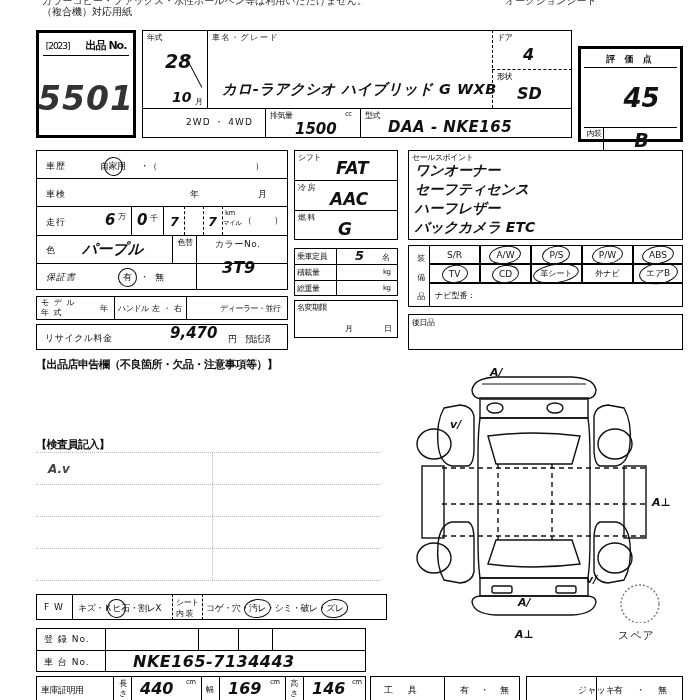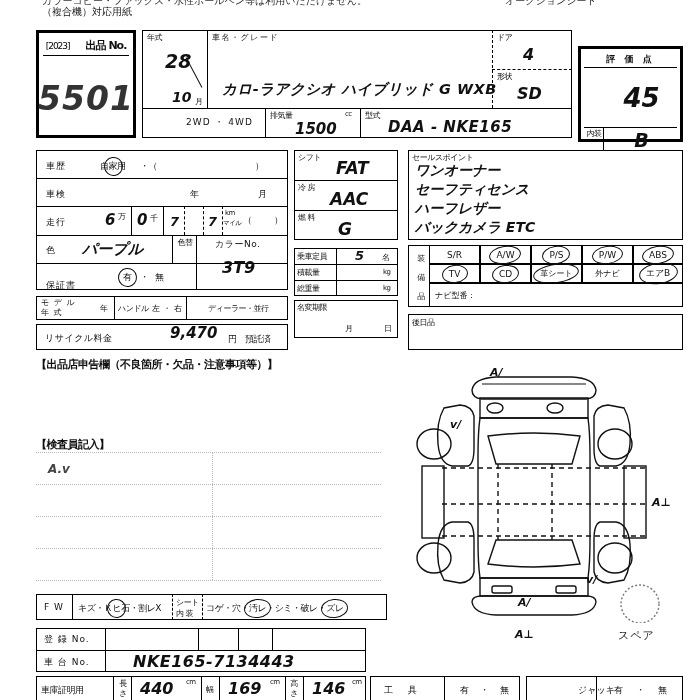--- a/index.html
+++ b/index.html
@@ -170,35 +170,35 @@
   <div class="abs lbl" style="left:274px; top:214px;">）</div>
 
   <div class="abs lbl" style="left:46px; top:244px; letter-spacing:1px;">色</div>
   <div class="abs hand" style="left:82px; top:240px; font-size:15px;">パープル</div>
   <div class="vline" style="left:172px; top:235px; height:28px;"></div>
   <div class="abs lbl2" style="left:176px; top:238px; width:18px; line-height:10px; text-align:center;">色替</div>
   <div class="vline" style="left:196px; top:235px; height:55px;"></div>
   <div class="abs lbl" style="left:215px; top:238px; letter-spacing:0.5px;">カラーNo.</div>
   <div class="abs hand" style="left:222px; top:258px; font-size:16px;">3T9</div>
 
-  <div class="abs lbl" style="left:46px; top:279px; letter-spacing:1px;">保証書</div>
+  <div class="abs lbl" style="left:46px; top:271px; letter-spacing:1px;font-style:italic;">保証書</div>
   <div class="abs lbl" style="left:123px; top:271px;"><span class="circ">有</span></div>
   <div class="abs lbl" style="left:140px; top:271px;">・</div>
   <div class="abs lbl" style="left:155px; top:271px;">無</div>
 
   <div class="cell" style="left:36px; top:296px; width:252px; height:24px;"></div>
   <div class="vline" style="left:114px; top:296px; height:24px;"></div>
   <div class="vline" style="left:186px; top:296px; height:24px;"></div>
   <div class="abs lbl2" style="left:41px; top:298px; line-height:10px; letter-spacing:1px;"><span>モ デ ル</span><br><span>年  式</span></div>
   <div class="abs lbl2" style="left:100px; top:303px;">年</div>
   <div class="abs lbl2" style="left:118px; top:303px;">ハンドル</div>
   <div class="abs lbl2" style="left:152px; top:303px;">左</div>
   <div class="abs lbl2" style="left:163px; top:303px;">・</div>
   <div class="abs lbl2" style="left:174px; top:303px;">右</div>
-  <div class="abs lbl2" style="left:208px; top:303px;">ディーラー・並行</div>
+  <div class="abs lbl2" style="left:220px; top:303px;">ディーラー・並行</div>
 
   <div class="cell" style="left:36px; top:324px; width:252px; height:26px;"></div>
   <div class="abs lbl" style="left:45px; top:332px; letter-spacing:0.5px;">リサイクル料金</div>
   <div class="abs hand" style="left:170px; top:324px; font-size:15px;">9,470</div>
   <div class="abs lbl" style="left:228px; top:333px;">円</div>
   <div class="abs lbl" style="left:245px; top:333px;">預託済</div>
 
   <div class="abs" style="left:36px; top:357px; font-size:11px; font-weight:bold; letter-spacing:-0.5px;">【出品店申告欄（不良箇所・欠品・注意事項等）】</div>
 
   <div class="cell" style="left:294px; top:150px; width:104px; height:90px;"></div>

